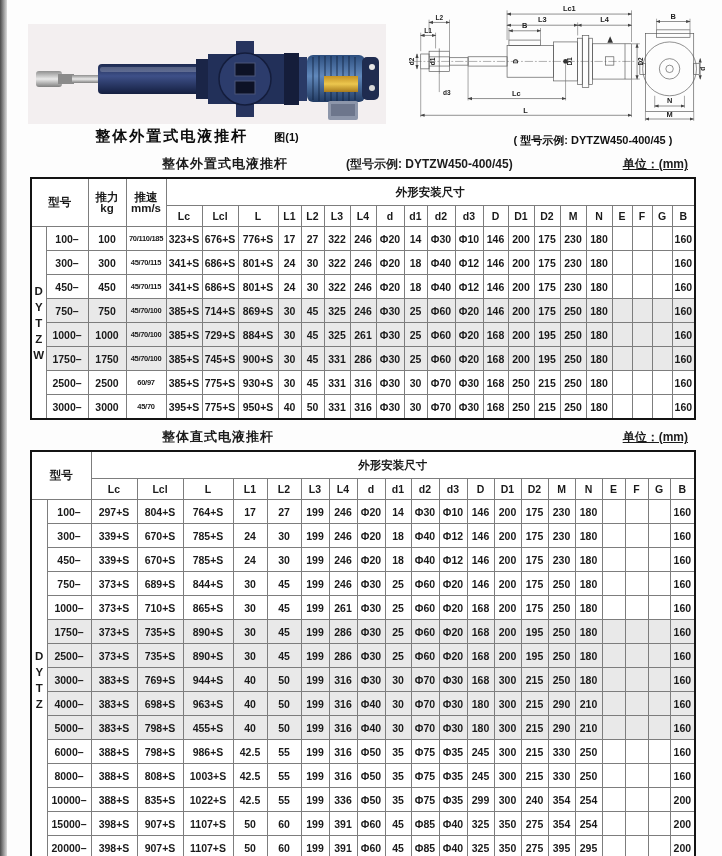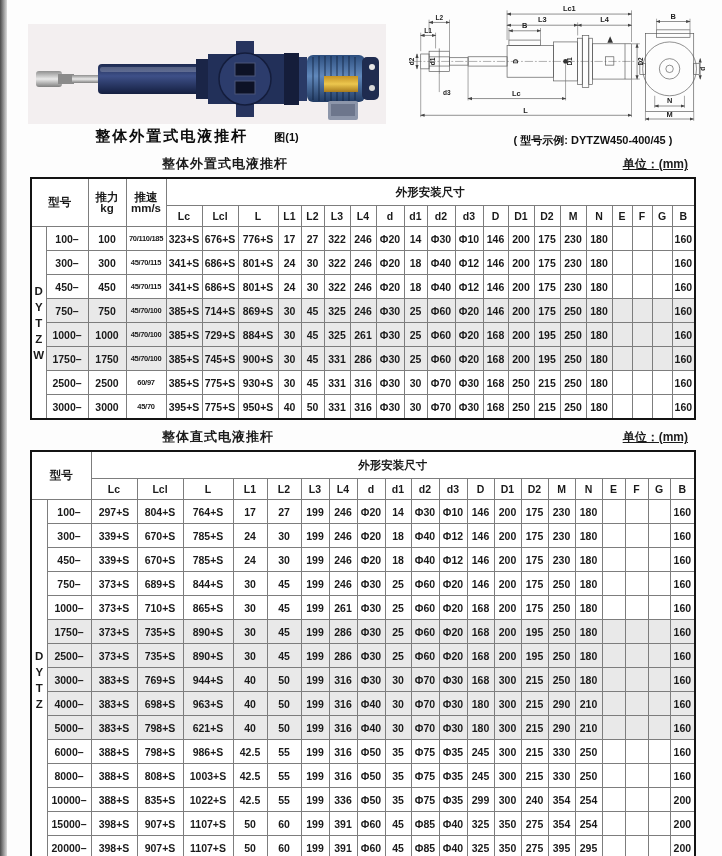--- a/index.html
+++ b/index.html
@@ -208,20 +208,21 @@
     <text class="dl7" x="316" y="72" text-anchor="middle" transform="rotate(-90 316 72)">d</text>
     <text class="dl" x="278" y="109" text-anchor="middle">N</text>
     <text class="dl" x="278" y="124" text-anchor="middle">M</text>
   </svg>
 </div>
 <div class="drawing-caption">( 型号示例: DYTZW450-400/45 )</div>
 
 <div class="tblock" id="tb1">
   <div class="tbar">
     <span class="t">整体外置式电液推杆</span>
+    <span class="e">(型号示例: DYTZW450-400/45)</span>
     <span class="u">单位：(mm)</span>
   </div>
   <table>
     <colgroup>
         <col style="width: 15px;">
         <col style="width: 42px;">
         <col style="width: 38px;">
         <col style="width: 40px;">
         <col style="width: 36px;">
         <col style="width: 36px;">
@@ -755,21 +756,21 @@
           <td>210</td>
           <td></td>
           <td></td>
           <td></td>
           <td>160</td>
         </tr>
         <tr class="shaded">
           <td class="model">5000–</td>
           <td>383+S</td>
           <td>798+S</td>
-          <td>621+S</td>
+          <td>455+S</td>
           <td>40</td>
           <td>50</td>
           <td>199</td>
           <td>316</td>
           <td>Φ40</td>
           <td>30</td>
           <td>Φ70</td>
           <td>Φ30</td>
           <td>180</td>
           <td>300</td>

